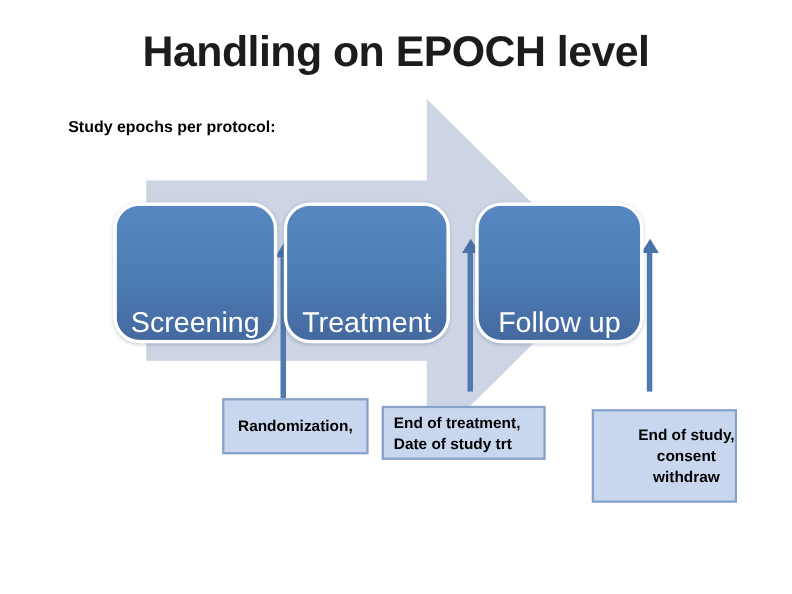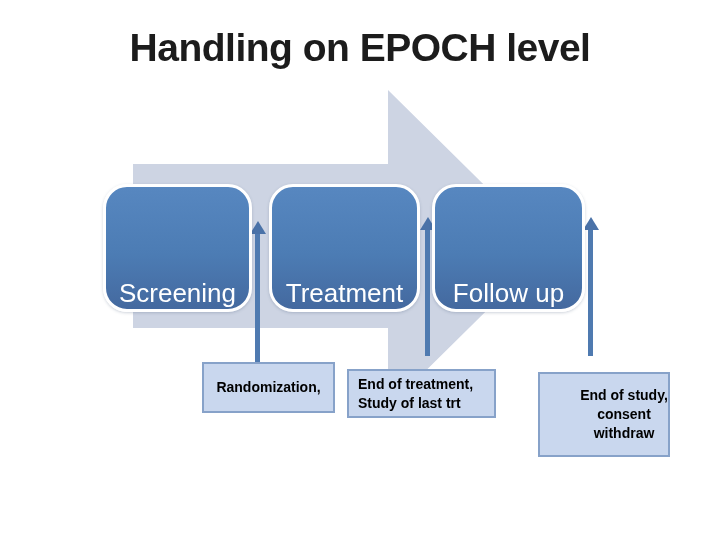--- a/index.html
+++ b/index.html
@@ -21,21 +21,21 @@
 
   .epoch {
     position:absolute; top:184px; height:128px; box-sizing:border-box;
     background:linear-gradient(180deg, #5787c0 0%, #4c7cb4 55%, #44699f 100%);
     border:3px solid #ffffff; border-radius:24px;
     box-shadow:0 1px 3px rgba(60,80,110,0.25);
     display:flex; align-items:flex-end; justify-content:center;
     color:#ffffff; font-size:26px; font-weight:400;
   }
   .ep1 { left:103px; width:149px; }
-  .ep2 { left:269px; width:151px; }
+  .ep2 { left:258px; width:151px; }
   .ep3 { left:432px; width:153px; }
 
   .connector { position:absolute; width:17px; display:flex; flex-direction:column; align-items:center; }
   .cn1 { left:249px; top:221px; height:141px; }
   .cn2 { left:419px; top:217px; height:139px; }
   .cn3 { left:582px; top:217px; height:139px; }
   .connector-head {
     width:0; height:0;
     border-left:8px solid transparent;
     border-right:8px solid transparent;
@@ -54,20 +54,21 @@
   .ms2 { left:347px; top:369px; width:149px; height:49px; text-align:left; padding-left:9px; }
   .ms3 { left:538px; top:372px; width:132px; height:85px;padding-left:40px; }
 </style>
 </head>
 <body>
 
 <div class="slide">
 
   <h1 class="title">Handling on EPOCH level</h1>
 
+  <div class="subtitle">Study epochs per protocol:</div>
 
   <svg class="flow-arrow-svg" viewBox="0 0 720 540" xmlns="http://www.w3.org/2000/svg" aria-hidden="true">
     <polygon points="133,164 388,164 388,90 549,249 388,408 388,328 133,328" fill="#cdd4e3"></polygon>
   </svg>
 
   <div class="connector cn1">
     <div class="connector-head"></div>
     <div class="connector-stem"></div>
   </div>
   <div class="connector cn2">
@@ -87,21 +88,21 @@
   </div>
   <div class="epoch ep3">
     <span>Follow up</span>
   </div>
 
   <div class="milestone ms1">
     <div>Randomization,</div>
   </div>
   <div class="milestone ms2">
     <div>End of treatment,</div>
-    <div>Study of last trt</div>
+    <div>Date of study trt</div>
   </div>
   <div class="milestone ms3">
     <div>End of study,</div>
     <div>consent</div>
     <div>withdraw</div>
   </div>
 
 </div>
 
 </body></html>

